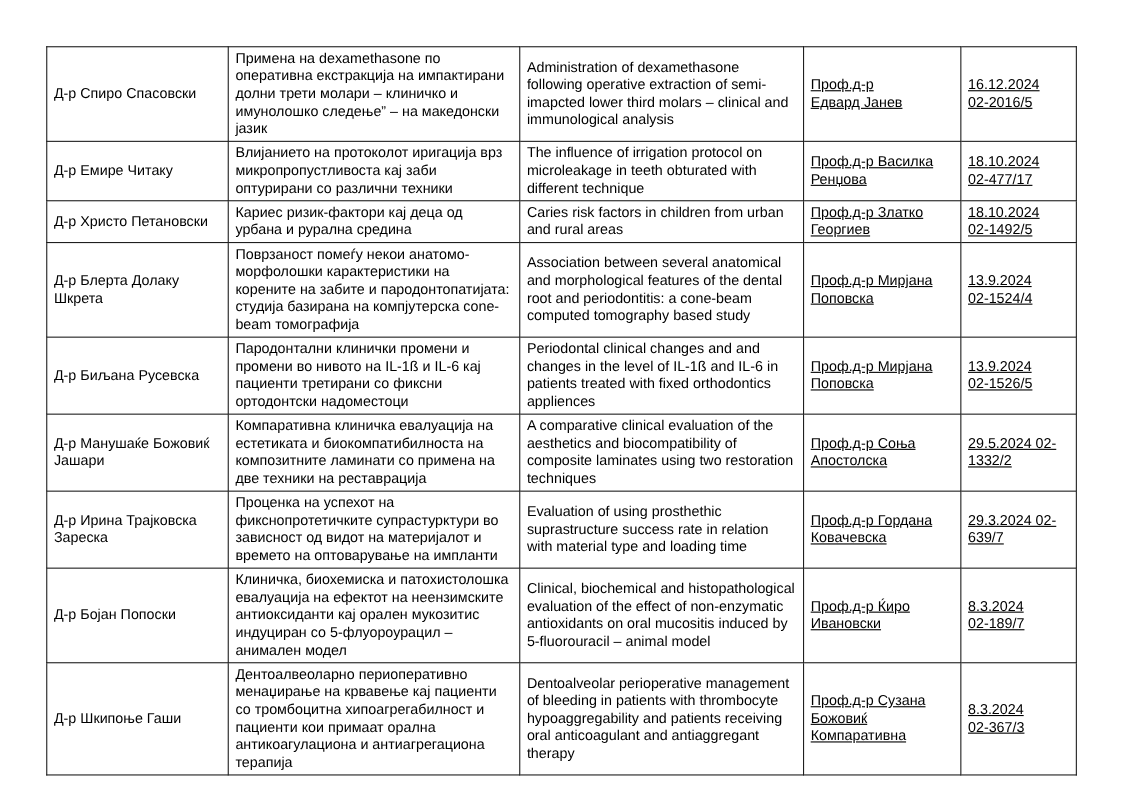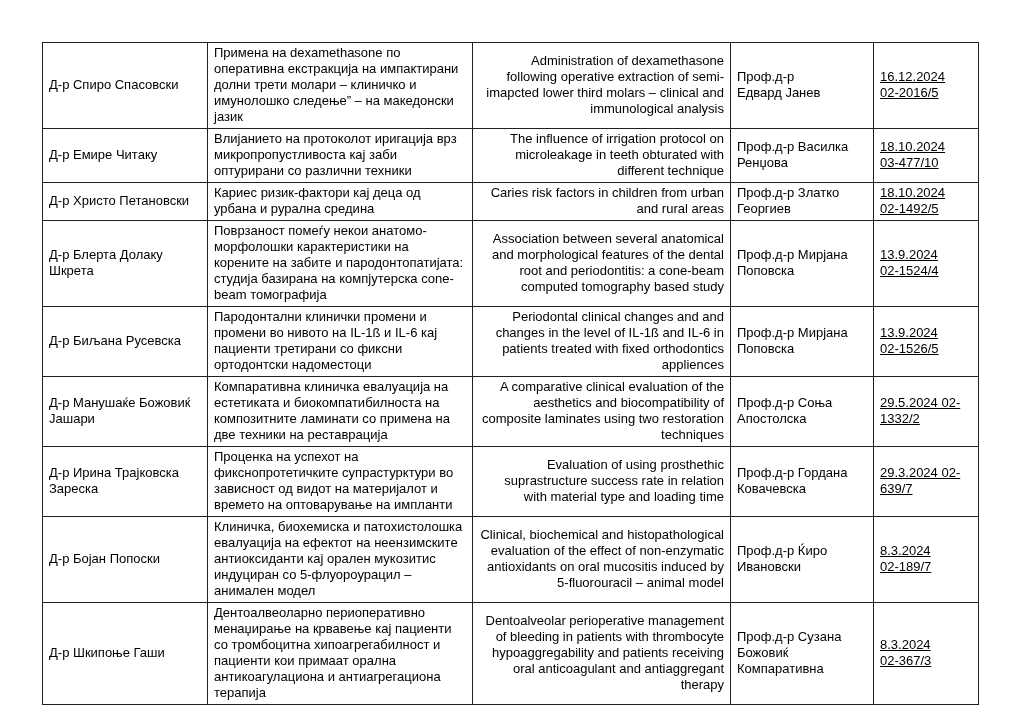--- a/index.html
+++ b/index.html
@@ -27,22 +27,22 @@
     line-height: 16px;
   }
   table.theses td {
     border: 1.5px solid #1f1f1f;
     padding: 2px 6px 3px 6px;
     overflow: hidden;
     word-wrap: break-word;
   }
   td.c-name   { vertical-align: middle; }
   td.c-mk     { vertical-align: top; margin-top: 30px; }
-  td.c-en     { vertical-align: middle; text-align: right; }
-  td.c-mentor { vertical-align: middle; }
+  td.c-en     { vertical-align: middle; }
+  td.c-mentor { vertical-align: middle; text-decoration: underline; }
   td.c-ref    { vertical-align: middle; text-decoration: underline; }
 
   tr:nth-child(1) { height: 68px; }
   tr:nth-child(2) { height: 52px; }
   tr:nth-child(3) { height: 34px; }
   tr:nth-child(4) { height: 80px; }
   tr:nth-child(5) { height: 63px; }
   tr:nth-child(6) { height: 65px; }
   tr:nth-child(7) { height: 62px; }
   tr:nth-child(8) { height: 84px; }
@@ -77,21 +77,21 @@
         <tr>
           <td class="c-name">Д-р Емире Читаку</td>
           <td class="c-mk">Влијанието на протоколот иригација врз микропропустливоста кај заби оптурирани со различни техники</td>
           <td class="c-en">The influence of irrigation protocol on microleakage in teeth obturated with different technique</td>
           <td class="c-mentor">
             <div>Проф.д-р Василка</div>
             <div>Ренџова</div>
           </td>
           <td class="c-ref">
             <div>18.10.2024</div>
-            <div>03-477/10</div>
+            <div>02-477/17</div>
           </td>
         </tr>
         <tr>
           <td class="c-name">Д-р Христо Петановски</td>
           <td class="c-mk">Кариес ризик-фактори кај деца од урбана и рурална средина</td>
           <td class="c-en">Caries risk factors in children from urban and rural areas</td>
           <td class="c-mentor">
             <div>Проф.д-р Златко</div>
             <div>Георгиев</div>
           </td>

